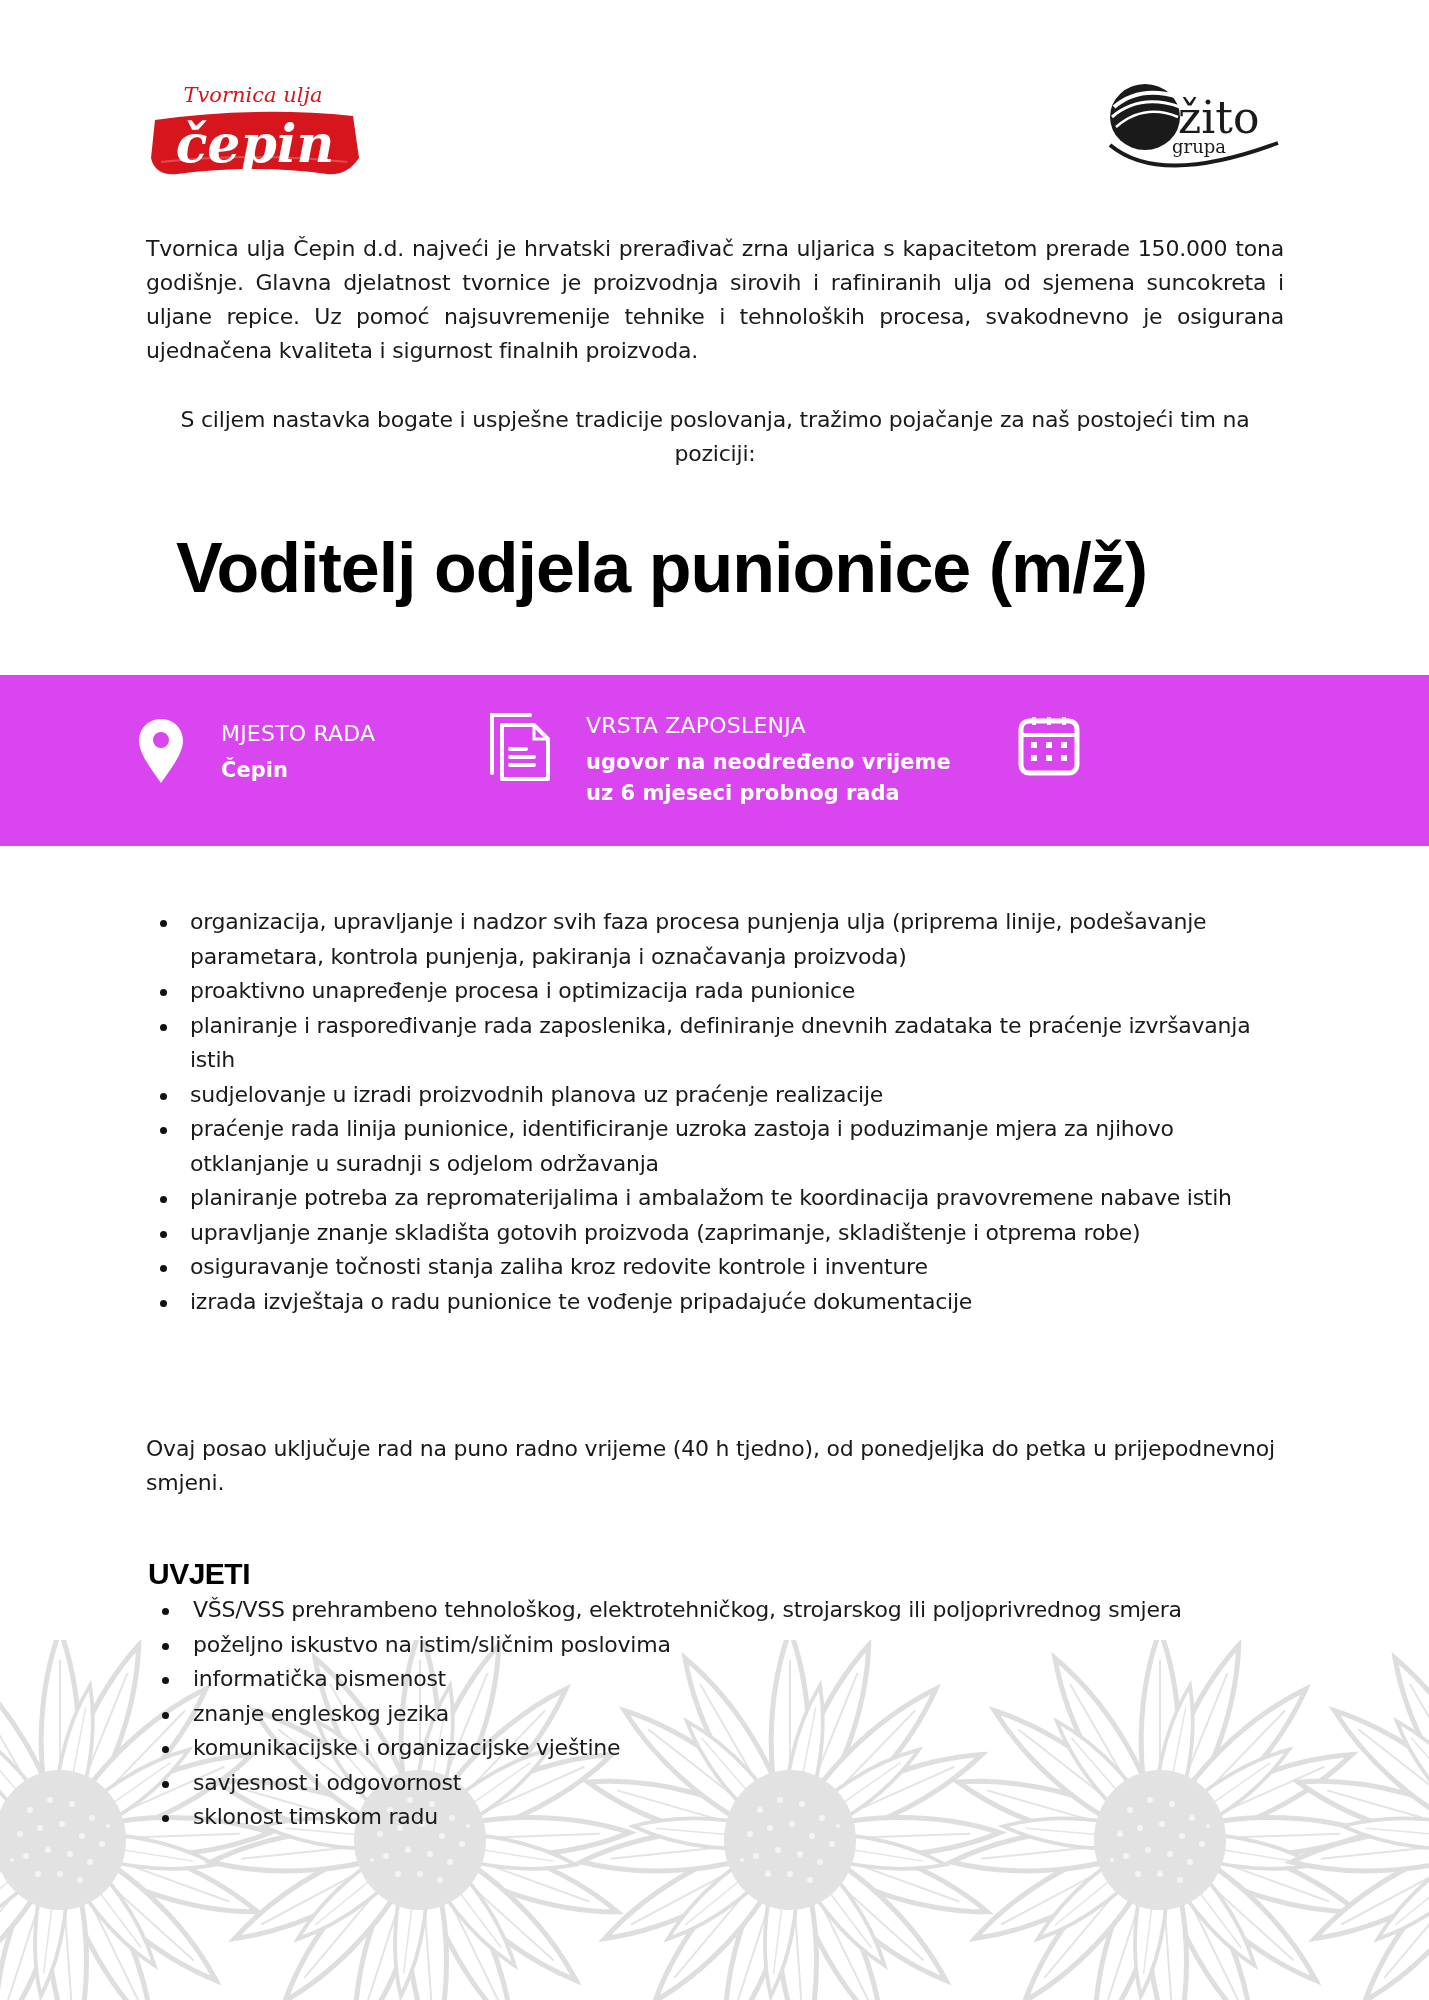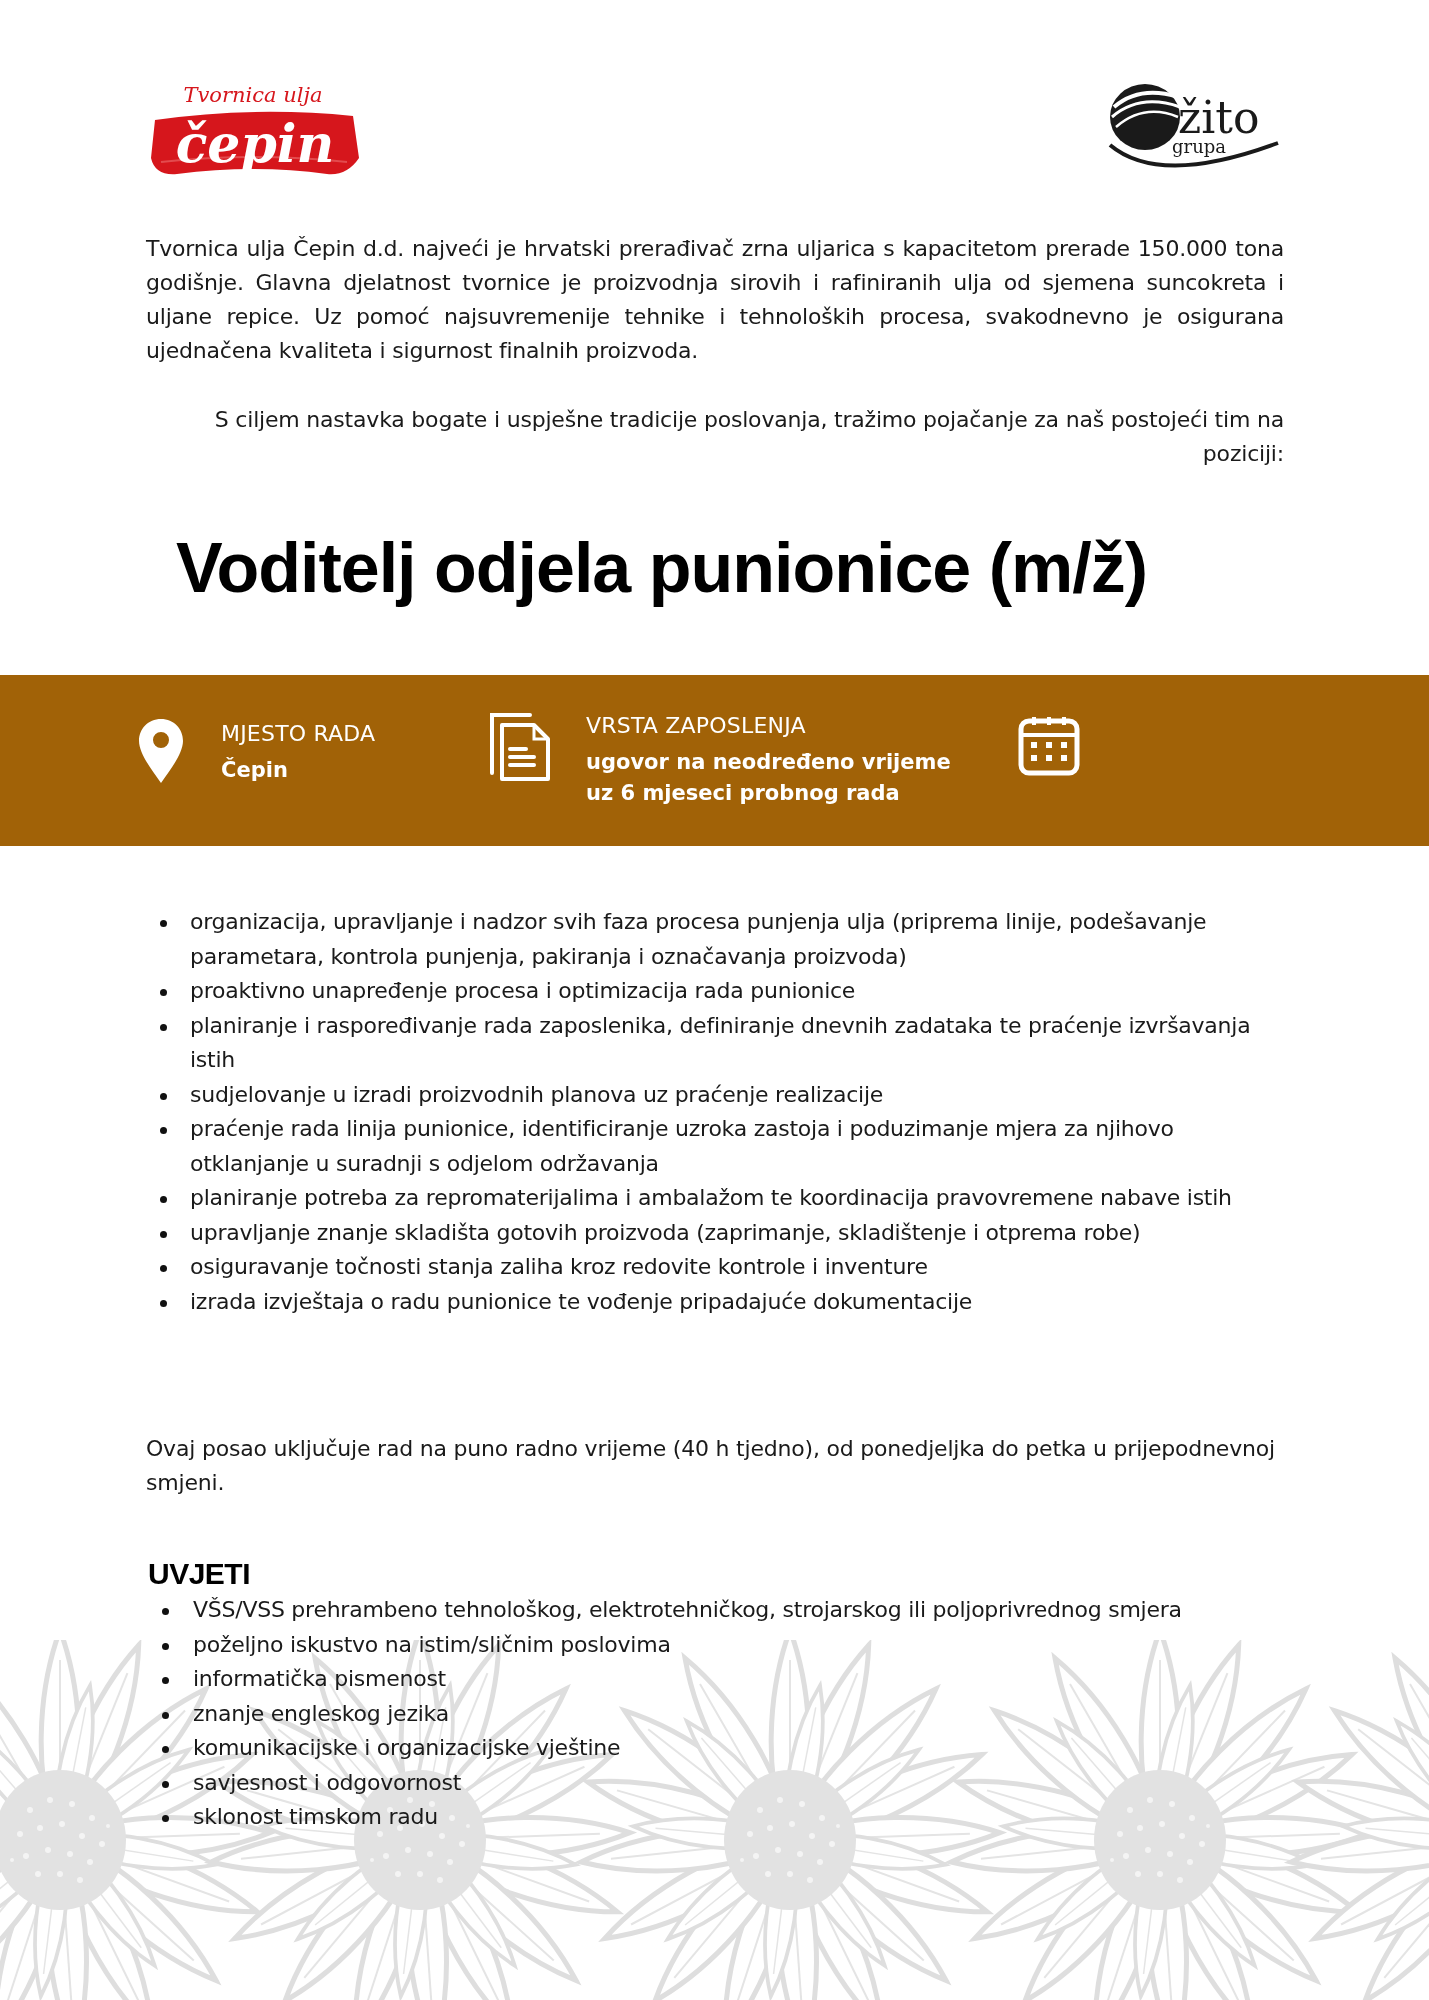--- a/index.html
+++ b/index.html
@@ -13,25 +13,25 @@
     .sunflowers svg { display: block; }
 
     
     .logo-cepin { position: absolute; left: 147px; top: 78px; width: 215px; height: 105px; z-index: 2; }
     .logo-zito { position: absolute; left: 1100px; top: 75px; width: 190px; height: 105px; z-index: 2; }
 
     .content { position: absolute; left: 146px; width: 1138px; z-index: 2; }
 
     .intro { top: 232px; font-size: 22px; line-height: 34px; text-align: justify; color: #1a1a1a; letter-spacing: -0.2px; }
     .intro p + p { margin-top: 34px; }
-    .intro p.left { text-align: right; margin-top: 35px; }
+    .intro p.left { text-align: center; margin-top: 35px; }
 
     .job-title { position: absolute; top: 528px; left: 0; width: 1323px; text-align: center; font-size: 70px; font-weight: bold; color: #000; letter-spacing: -1px; font-family: "Liberation Sans", sans-serif; z-index: 2; }
 
-    .banner { position: absolute; left: 0; top: 675px; width: 1429px; height: 171px; background: #a16207; color: #fff; z-index: 2; }
+    .banner { position: absolute; left: 0; top: 675px; width: 1429px; height: 171px; background: #d946ef; color: #fff; z-index: 2; }
     .info { position: absolute; display: flex; align-items: flex-start; }
     .info .icon { flex: none; }
     .info .label { font-size: 22px; font-weight: normal; letter-spacing: 0.2px; line-height: 30px; }
     .info .value { font-size: 21px; font-weight: bold; line-height: 31px; margin-top: 6px; }
     .info-loc { left: 137px; top: 42px; }
     .info-loc .text { margin-left: 36px; margin-top: 2px; }
     .info-type { left: 490px; top: 36px; }
     .info-type .text { margin-left: 34px; margin-top: 0px; }
     .info-date { left: 1018px; top: 40px; }
     .info-date .text { margin-left: 48px; margin-top: 2px; }

